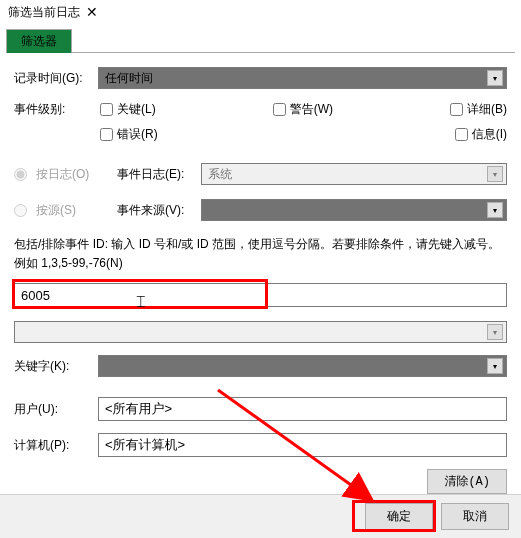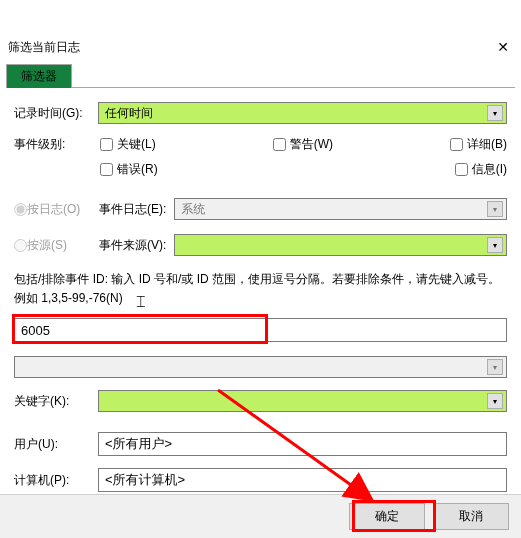--- a/index.html
+++ b/index.html
@@ -6,22 +6,22 @@
     body {
       width: 521px; height: 538px;
       background: #fff;
       font-family: "Microsoft YaHei", "SimSun", Arial, sans-serif;
       font-size: 12px;
       color: #000;
       position: relative;
       overflow: hidden;
     }
     .titlebar {
-      display: flex; justify-content: space-between; align-items: center;
-      height: 24px; padding: 0 6px 0 8px; margin-top: 35px;
+      display: flex; align-items: center;
+      height: 24px; padding: 0 6px 0 8px;
     }
     .titlebar .title { font-size: 12px; }
     .titlebar .close { font-size: 14px; padding: 0 6px; cursor: default; }
     .tabs {
       display: flex;
       border-bottom: 1px solid #a6a6a6;
       margin: 4px 6px 0 6px;
     }
     .tab {
       border: 1px solid #a6a6a6;
@@ -50,37 +50,37 @@
       flex-shrink: 0;
     }
     .combo {
       flex: 1;
       height: 22px;
       border: 1px solid #7a7a7a;
       display: flex;
       align-items: center;
       justify-content: space-between;
       padding: 0 3px 0 6px;
-      background: #bef264;
+      background: #737373;
     }
     .combo-arrow {
       width: 16px; height: 16px;
       border: 1px solid #adadad;
       background: #e1e1e1;
       display: flex; align-items: center; justify-content: center;
       font-size: 8px;
     }
     .combo.disabled { background: #f0f0f0; color: #777; }
     .chk-row {
       display: flex; gap: 14px; align-items: center;
       margin-bottom: 8px; padding-left: 2px; justify-content: space-between;
     }
     .chk { display: flex; align-items: center; gap: 4px; }
     .chk input { width: 13px; height: 13px; }
-    .radio-row { display: flex; align-items: center; gap: 0; margin-bottom: 14px;}
+    .radio-row { display: flex; align-items: center; gap: 9px; margin-bottom: 14px;}
     .radio-row input { width: 13px; height: 13px; }
     .radio-label.disabled { color: #a0a0a0; }
     .help-text {
       font-size: 12px; line-height: 1.6; margin-bottom: 10px;
       color: #000;
     }
     .input-full {
       width: 100%; height: 24px;
       border: 1px solid #7a7a7a;
       padding: 0 6px;
@@ -101,21 +101,21 @@
       left: 0; right: 0; bottom: 0;
       background: #f0f0f0;
       border-top: 1px solid #d0d0d0;
       height: 44px;
       display: flex;
       justify-content: flex-end;
       align-items: center;
       gap: 8px;
       padding-right: 12px;
     }
-    .bottom-bar .btn { width: 76px; padding: 4px 0; }
+    .bottom-bar .btn { width: 68px; padding: 4px 0; }
     .red-box {
       position: absolute;
       border: 3px solid #ff0000;
       pointer-events: none;
     }
     .event-id-input-wrap { position: relative; margin-bottom: 14px; }
     .arrow-svg {
       position: absolute;
       pointer-events: none;
     }

